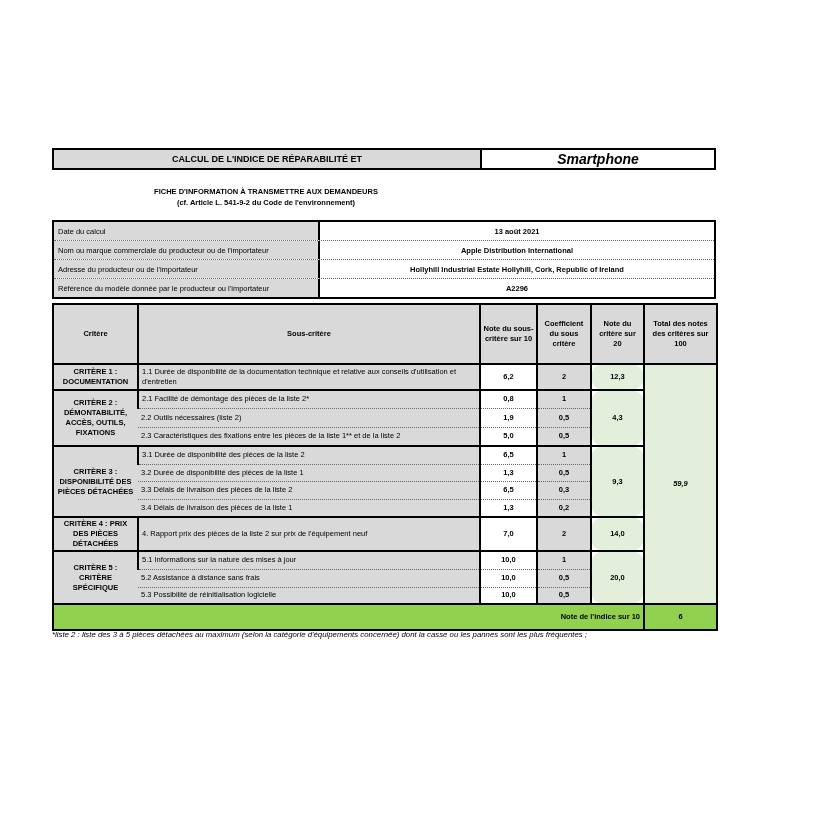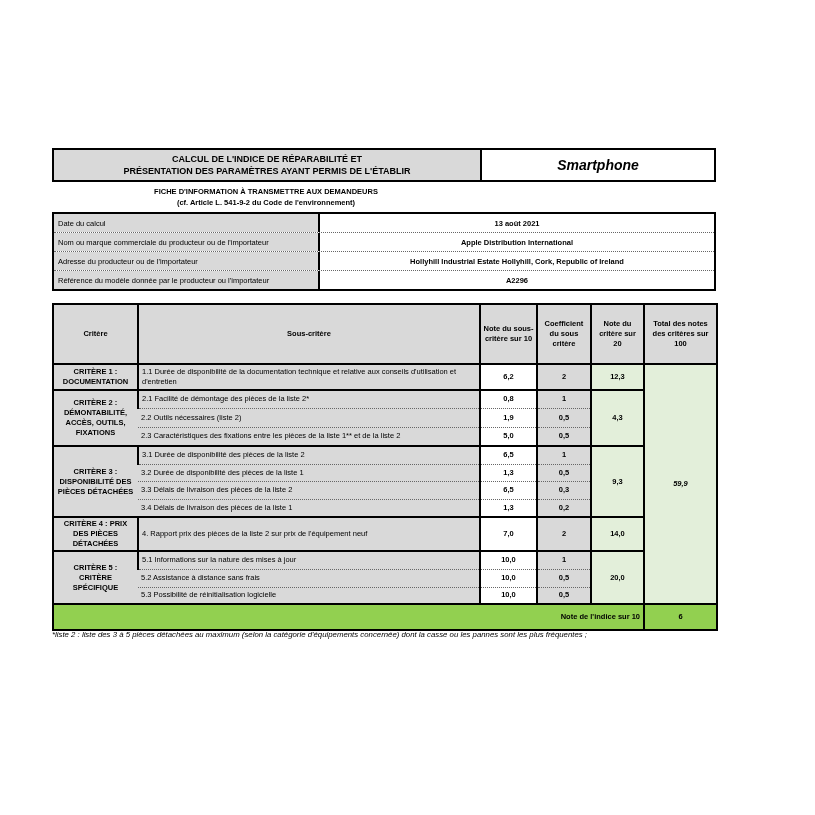--- a/index.html
+++ b/index.html
@@ -25,21 +25,21 @@
   }
 
   
   .subtitle{
     position:absolute;left:52px;top:186px;width:428px;text-align:center;
     font-weight:bold;font-size:7.5px;line-height:11px;
   }
 
   
   .info-table{
-    position:absolute;left:52px;top:212px;width:664px;box-sizing:border-box;
+    position:absolute;left:52px;top:220px;width:664px;box-sizing:border-box;
     border:2px solid #000;
   }
   .info-row{display:flex;min-height:18px;}
   .info-row + .info-row{border-top:1px dotted #666;}
   .info-label{
     width:266px;box-sizing:border-box;background:var(--header-gray,#d9d9d9);
     border-right:2px solid #000;font-size:7.5px;display:flex;align-items:center;
     padding:2px 4px;
   }
   .info-value{
@@ -73,21 +73,21 @@
   }
   table.criteria td:first-child{border-left:none;}
 
   td.crit{
     background:var(--header-gray,#d9d9d9);font-weight:bold;text-align:center;
     padding:2px 3px;
   }
   td.sub{background:var(--header-gray,#d9d9d9);text-align:left;}
   td.n10{background:#fff;font-weight:bold;text-align:center;font-size:8px;}
   td.coef{background:var(--header-gray,#d9d9d9);font-weight:bold;text-align:center;font-size:8px;}
-  td.n20{background:var(--light-green,#e3efda);font-weight:bold;text-align:center;font-size:8px;}
+  td.n20{background:var(--light-green,#e3efda);font-weight:bold;text-align:center;font-size:8px;border-radius:13px;}
   td.total-cell{background:var(--light-green,#e3efda);font-weight:bold;text-align:center;font-size:8px;font-style:italic;}
 
   tr.gs td{border-top:2px solid #000;}
   tr.cr td{border-top:1px dotted #666;}
 
   tr.idx td{
     background:var(--bright-green,#92d050);border-top:2px solid #000;
     height:26px;
     margin-top:12px;
   }
@@ -103,21 +103,20 @@
   }
 </style>
 </head>
 <body>
 
 <div class="page">
 
   <div class="title-table">
     <div class="title-left">
       <div>CALCUL DE L'INDICE DE RÉPARABILITÉ ET</div>
-      <div>PRÉSENTATION DES PARAMÈTRES AYANT PERMIS DE L'ÉTABLIR</div>
     </div>
     <div class="title-right">Smartphone</div>
   </div>
 
   <div class="subtitle">
     <div>FICHE D'INFORMATION À TRANSMETTRE AUX DEMANDEURS</div>
     <div>(cf. Article L. 541-9-2 du Code de l'environnement)</div>
   </div>
 
   <div class="info-table">

